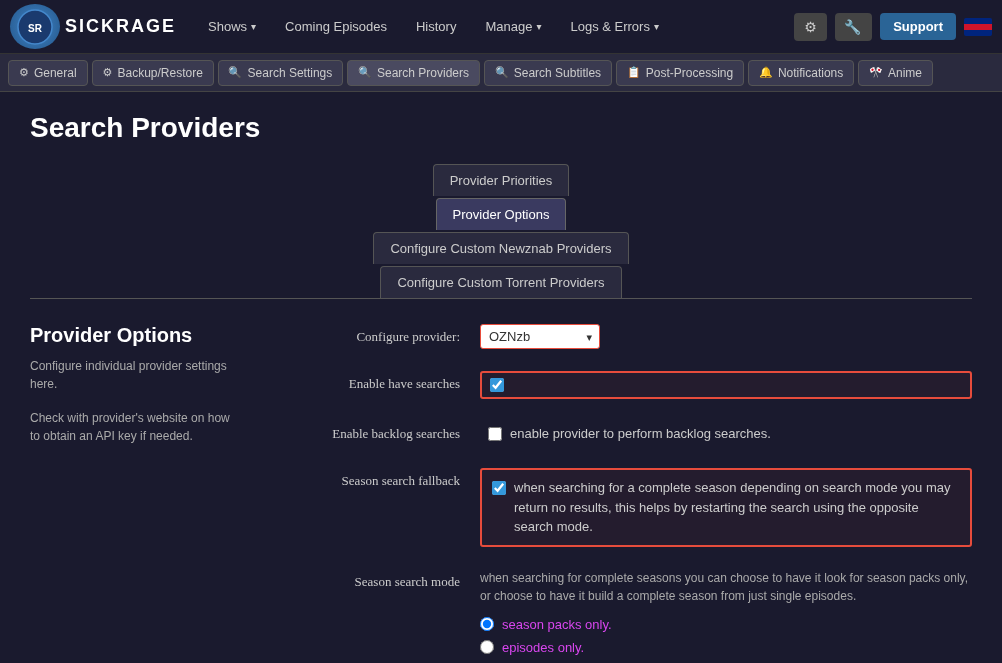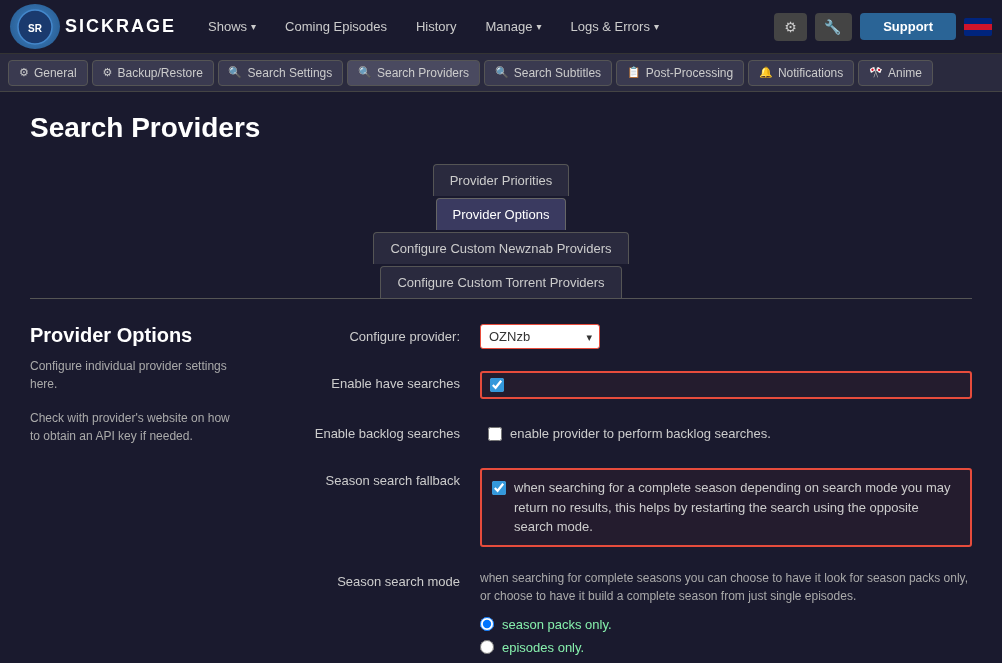--- a/index.html
+++ b/index.html
@@ -28,21 +28,21 @@
       color: #ccc; padding: 6px 12px; cursor: pointer; border-radius: 4px;
       display: flex; align-items: center; gap: 4px; font-size: 13px;
     }
     .nav-item .arrow { font-size: 10px; }
     .nav-right { display: flex; align-items: center; gap: 8px; }
     .gear-btn {
       background: #444; color: #ccc; border: none; padding: 6px 10px;
       border-radius: 4px; cursor: pointer; font-size: 14px;
     }
     .support-btn {
-      background: #2a6496; color: white; border: none; padding: 6px 23px;
+      background: #2a6496; color: white; border: none; padding: 6px 13px;
       border-radius: 4px; cursor: pointer; font-size: 13px; font-weight: bold;
     }
     .flag-icon { width: 28px; height: 18px; background: linear-gradient(180deg, #00247d 33%, #cf142b 33%, #cf142b 66%, #00247d 66%); border-radius: 2px; }
 
     
     .sub-nav {
       background: #2a2a3e;
       display: flex;
       align-items: center;
       padding: 0 8px;
@@ -84,21 +84,21 @@
     .sidebar-desc { color: #aaa; font-size: 12px; line-height: 1.5; }
 
     
     .form-area { flex: 1; }
 
     .form-row {
       display: flex; align-items: flex-start; margin-bottom: 22px; gap: 20px;
     }
     .form-label {
       width: 200px; flex-shrink: 0; color: #ccc; font-size: 13px;
-      padding-top: 5px; text-align: right;
+      padding-top: 5px; text-align: right; font-family: Liberation Serif, serif;
     }
     .form-control { flex: 1; }
 
     
     .select-wrapper {
       position: relative; display: inline-block;
     }
     .styled-select {
       background: #fff; color: #333; border: 1px solid #e74c3c;
       padding: 4px 30px 4px 8px; border-radius: 3px;
@@ -126,21 +126,21 @@
       border: 2px solid #e74c3c;
       background: rgba(231, 76, 60, 0.05);
       padding: 8px 10px; border-radius: 3px;
       display: flex; align-items: flex-start; gap: 8px;
     }
     .fallback-box label { color: #ccc; font-size: 13px; line-height: 1.5; }
 
     
     .season-mode-desc { color: #aaa; font-size: 12px; line-height: 1.5; margin-bottom: 12px; }
     .radio-option { display: flex; align-items: center; gap: 8px; margin-bottom: 8px; }
-    .radio-option label { color: #86efac; font-size: 13px; }
+    .radio-option label { color: #d946ef; font-size: 13px; }
     input[type="radio"] { width: 14px; height: 14px; cursor: pointer; }
 
     
     .save-btn {
       background: transparent; color: #fff; border: 2px solid #e74c3c;
       padding: 7px 20px; border-radius: 4px; cursor: pointer;
       font-size: 13px; font-weight: bold; margin-top: 10px;
     }
   </style>
 </head>

